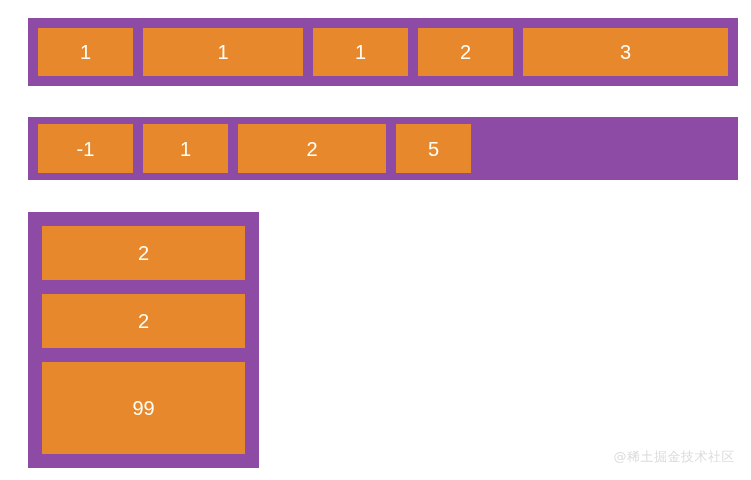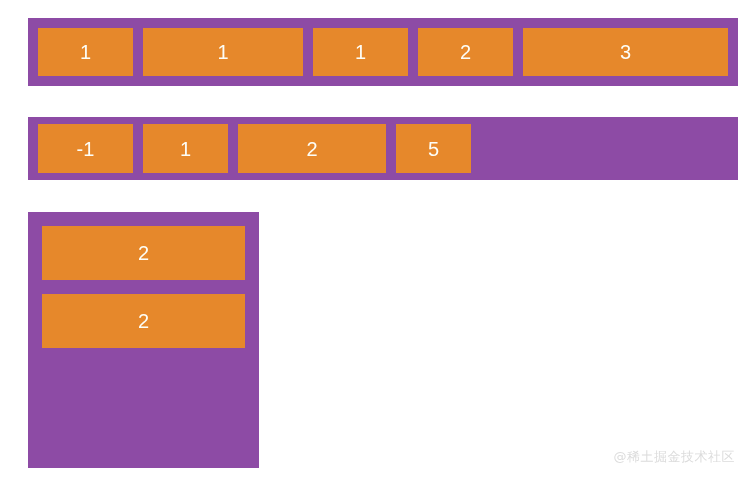--- a/index.html
+++ b/index.html
@@ -119,17 +119,18 @@
   <div id="container-row-2" class="flex-container">
     <div class="flex-item">-1</div>
     <div class="flex-item">1</div>
     <div class="flex-item">2</div>
     <div class="flex-item">5</div>
   </div>
 
   <div id="container-column-1" class="flex-container">
     <div class="flex-item">2</div>
     <div class="flex-item">2</div>
+    <div class="flex-item">99</div>
   </div>
 
   <div id="watermark">@稀土掘金技术社区</div>
 
 </div>
 
 </body></html>

